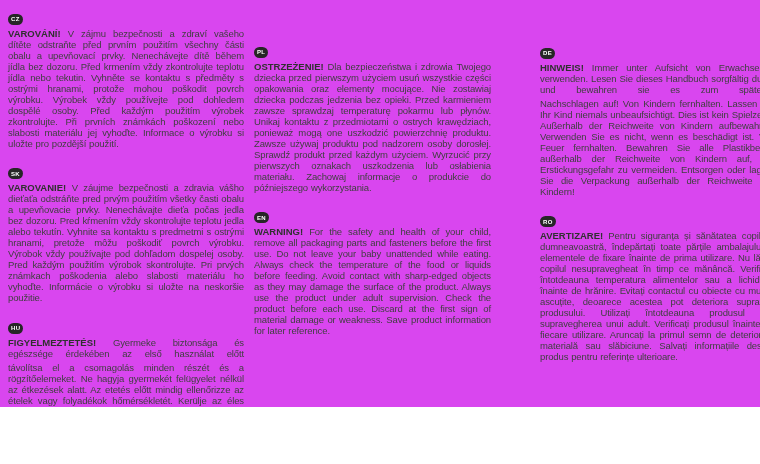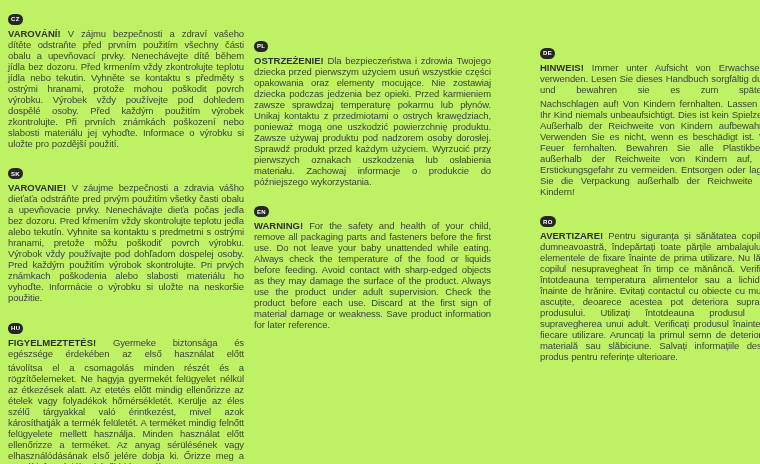--- a/index.html
+++ b/index.html
@@ -5,27 +5,27 @@
   * { margin: 0; padding: 0; box-sizing: border-box; }
   html, body { width: 760px; height: 464px; }
   body {
     background: #ffffff;
     font-family: "Liberation Sans", sans-serif;
     overflow: hidden;
   }
   .page {
     position: relative;
     width: 760px;
-    height: 464px;
-    background: #bef264;
+    height: 407px;
+    background: #d946ef;
     overflow: hidden;
   }
   .col { position: absolute; }
   #col-0 { left: 8px;   top: 7px;  width: 236px; }
-  #col-1 { left: 254px; top: 34px; width: 237px; }
+  #col-1 { left: 254px; top: 40px; width: 237px; }
   #col-2 { left: 540px; top: 41px; width: 235px; }
 
   .warning-section { margin-bottom: 13px; }
 
   .lang-badge {
     display: inline-flex;
     align-items: center;
     justify-content: center;
     min-width: 14px;
     height: 11px;

